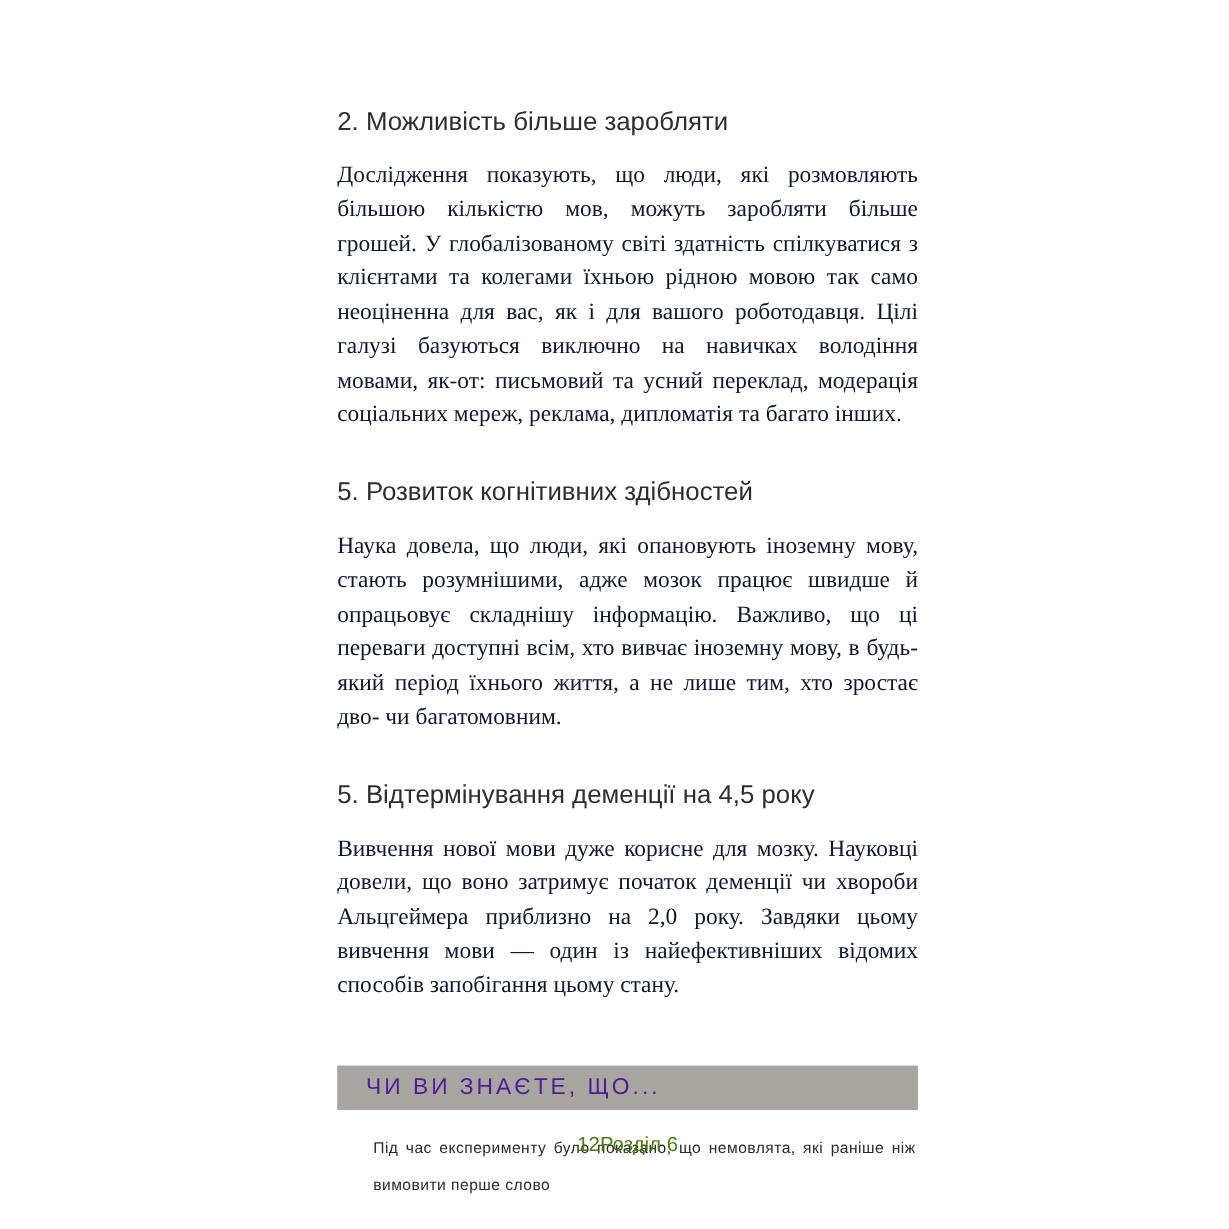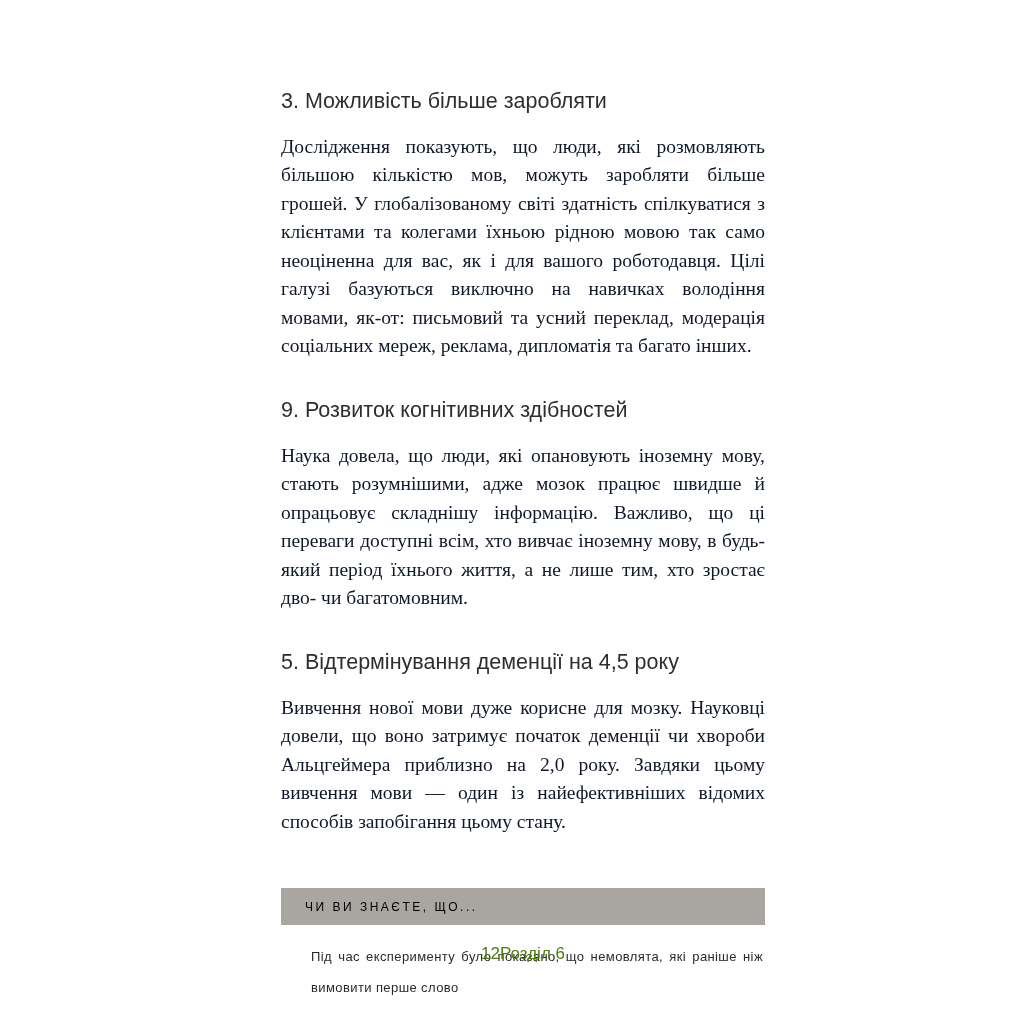--- a/index.html
+++ b/index.html
@@ -46,23 +46,23 @@
   .callout-banner {
     background: #a9a5a1;
     height: 37px;
     display: flex;
     align-items: center;
     padding-left: 24px;
     box-sizing: border-box;
   }
   .callout-title {
     font-family: "Liberation Sans", sans-serif;
-    font-size: 12px;
+    font-size: 19px;
     letter-spacing: 2.5px;
-    color: #000000;
+    color: #4c1d95;
     text-transform: uppercase;
   }
   .callout-body {
     font-family: "Liberation Sans", sans-serif;
     font-size: 13px;
     line-height: 31px;
     letter-spacing: 0.4px;
     color: #2a2a2a;
     text-align: justify;
     margin: 16px 0 0 0;
@@ -81,24 +81,24 @@
     color: #4d7c0f;
   }
 </style>
 </head>
 <body>
 
 <div class="page">
 
   <div class="content">
 
-    <h2 class="section-heading">3. Можливість більше заробляти</h2>
+    <h2 class="section-heading">2. Можливість більше заробляти</h2>
     <p class="section-body">Дослідження показують, що люди, які розмовляють більшою кількістю мов, можуть заробляти більше грошей. У глобалізованому світі здатність спілкуватися з клієнтами та колегами їхньою рідною мовою так само неоціненна для вас, як і для вашого роботодавця. Цілі галузі базуються виключно на навичках володіння мовами, як-от: письмовий та усний переклад, модерація соціальних мереж, реклама, дипломатія та багато інших.</p>
 
-    <h2 class="section-heading spaced">9. Розвиток когнітивних здібностей</h2>
+    <h2 class="section-heading spaced">5. Розвиток когнітивних здібностей</h2>
     <p class="section-body">Наука довела, що люди, які опановують іноземну мову, стають розумнішими, адже мозок працює швидше й опрацьовує складнішу інформацію. Важливо, що ці переваги доступні всім, хто вивчає іноземну мову, в будь-який період їхнього життя, а не лише тим, хто зростає дво- чи багатомовним.</p>
 
     <h2 class="section-heading spaced">5. Відтермінування деменції на 4,5 року</h2>
     <p class="section-body">Вивчення нової мови дуже корисне для мозку. Науковці довели, що воно затримує початок деменції чи хвороби Альцгеймера приблизно на 2,0 року. Завдяки цьому вивчення мови — один із найефективніших відомих способів запобігання цьому стану.</p>
 
     <div class="callout">
       <div class="callout-banner">
         <span class="callout-title">ЧИ ВИ ЗНАЄТЕ, ЩО...</span>
       </div>
       <p class="callout-body">Під час експерименту було показано, що немовлята, які раніше ніж вимовити перше слово</p>

